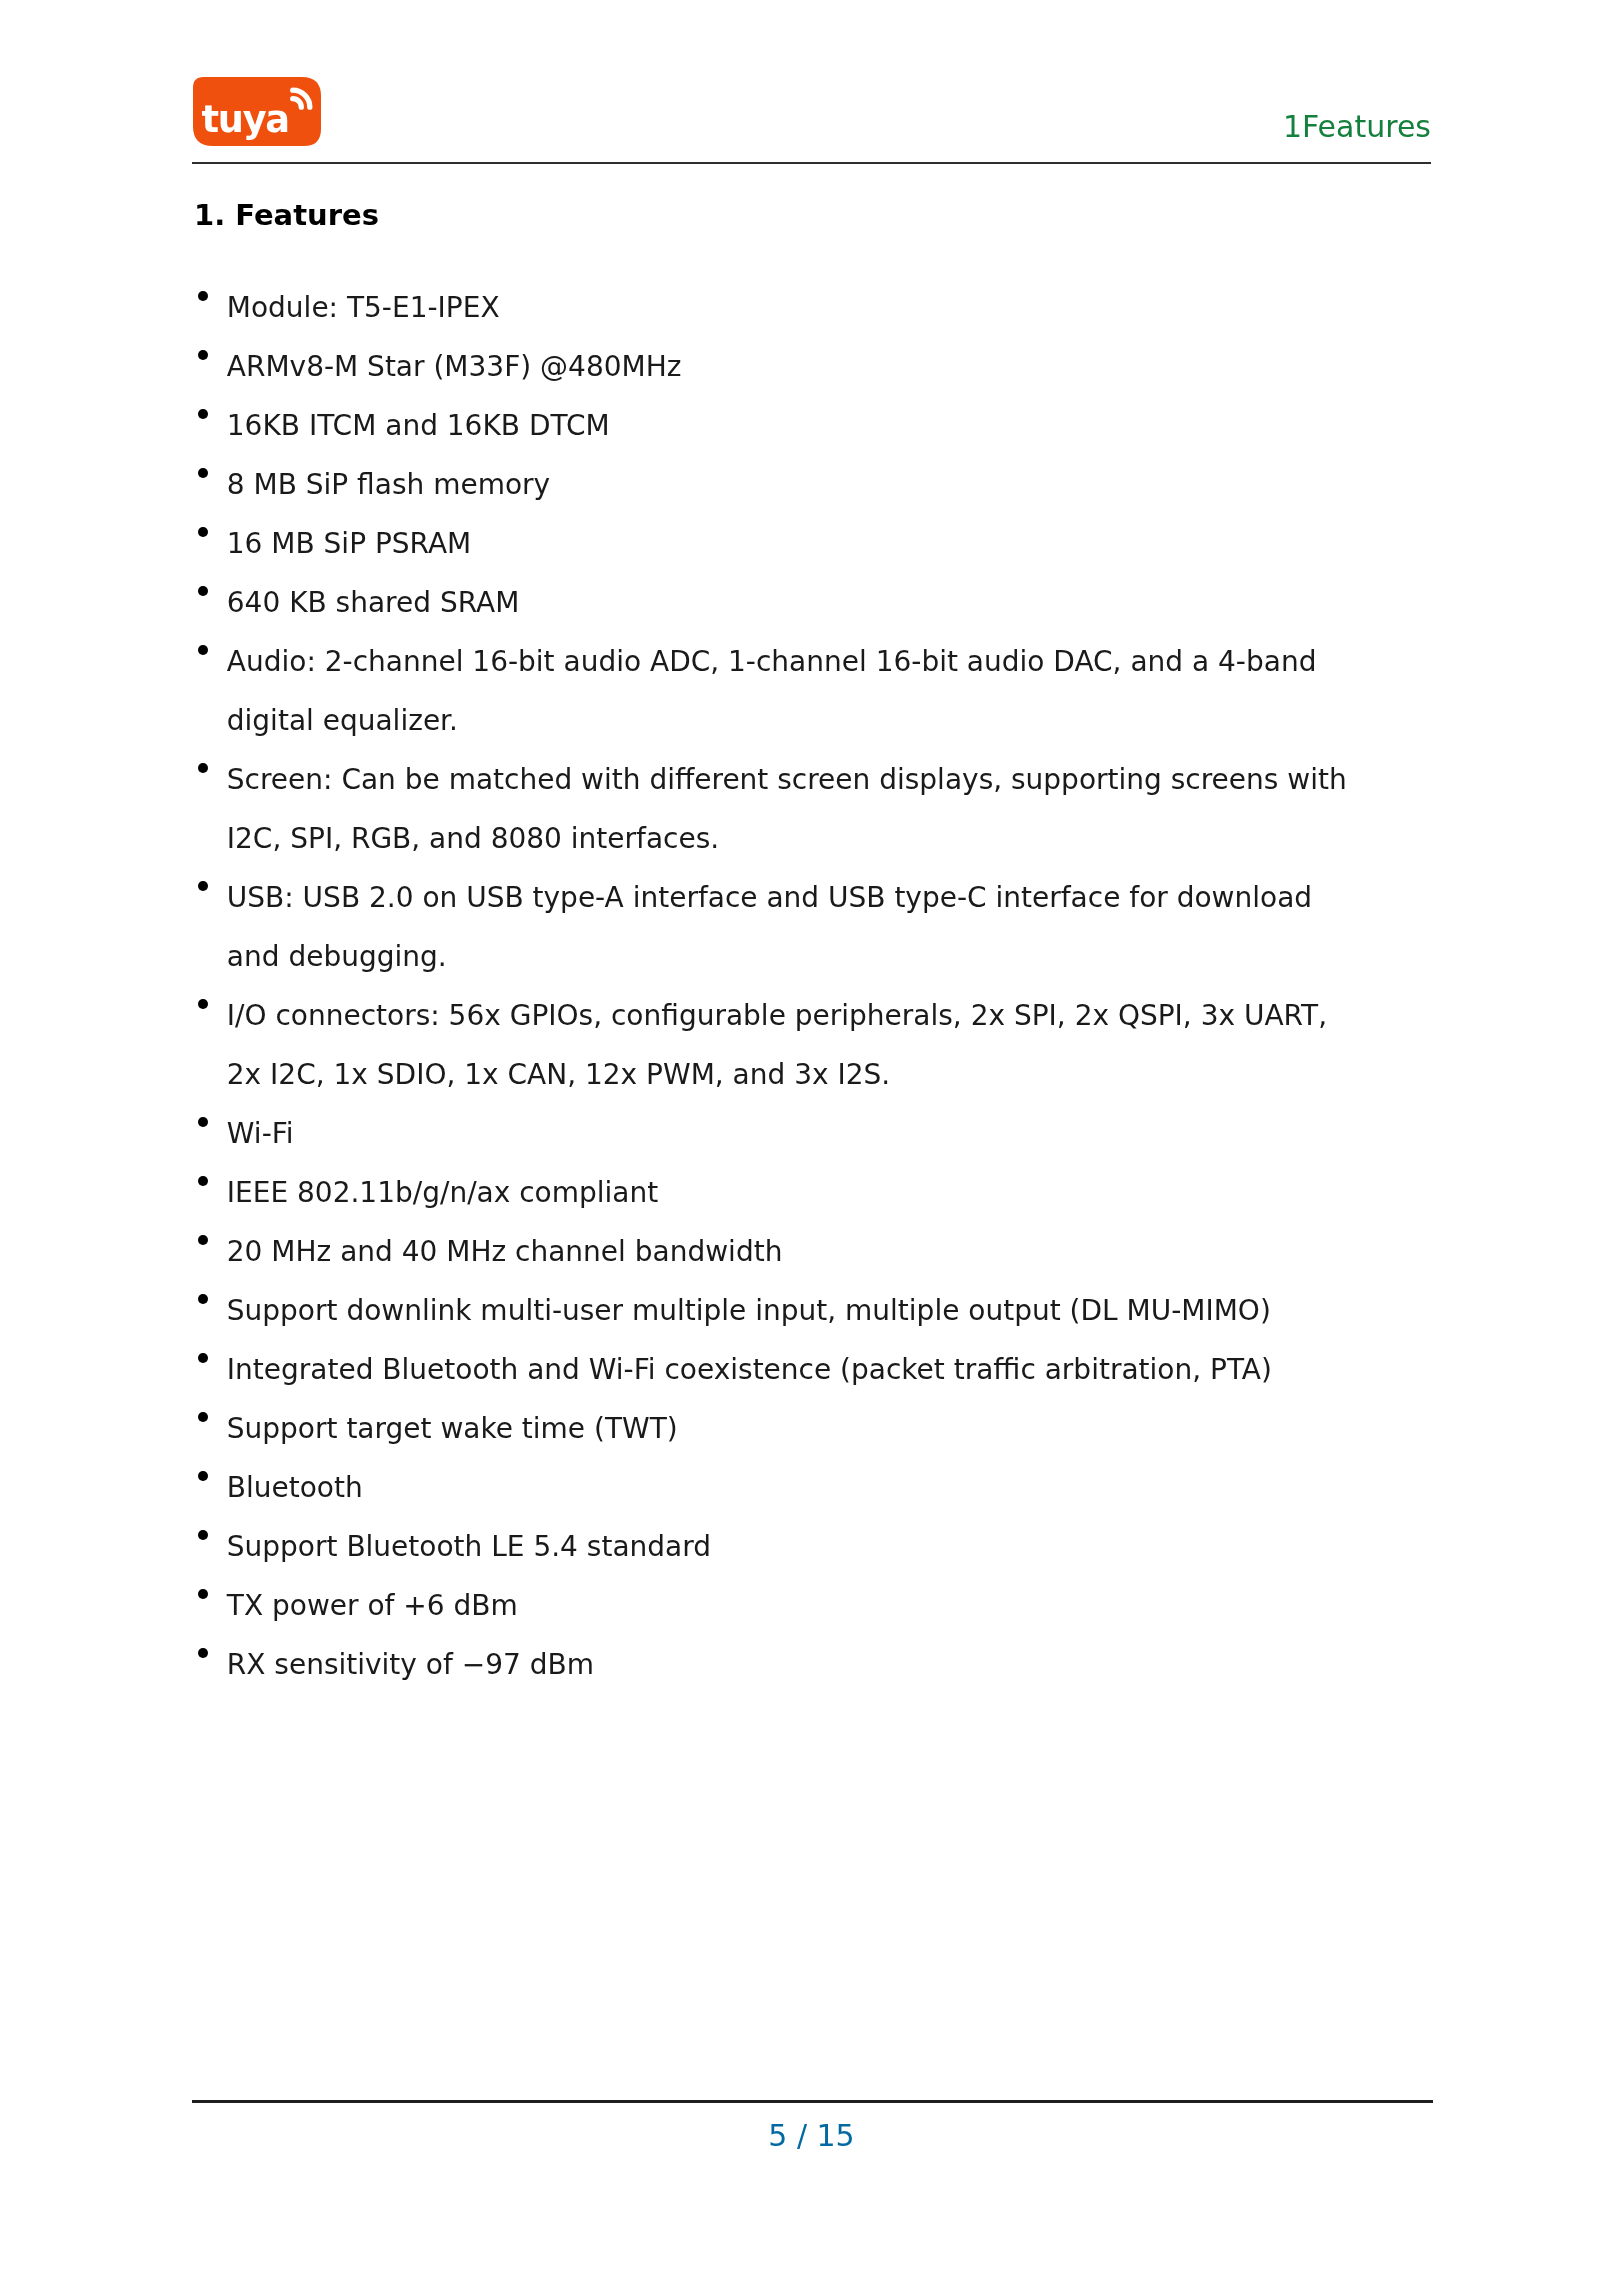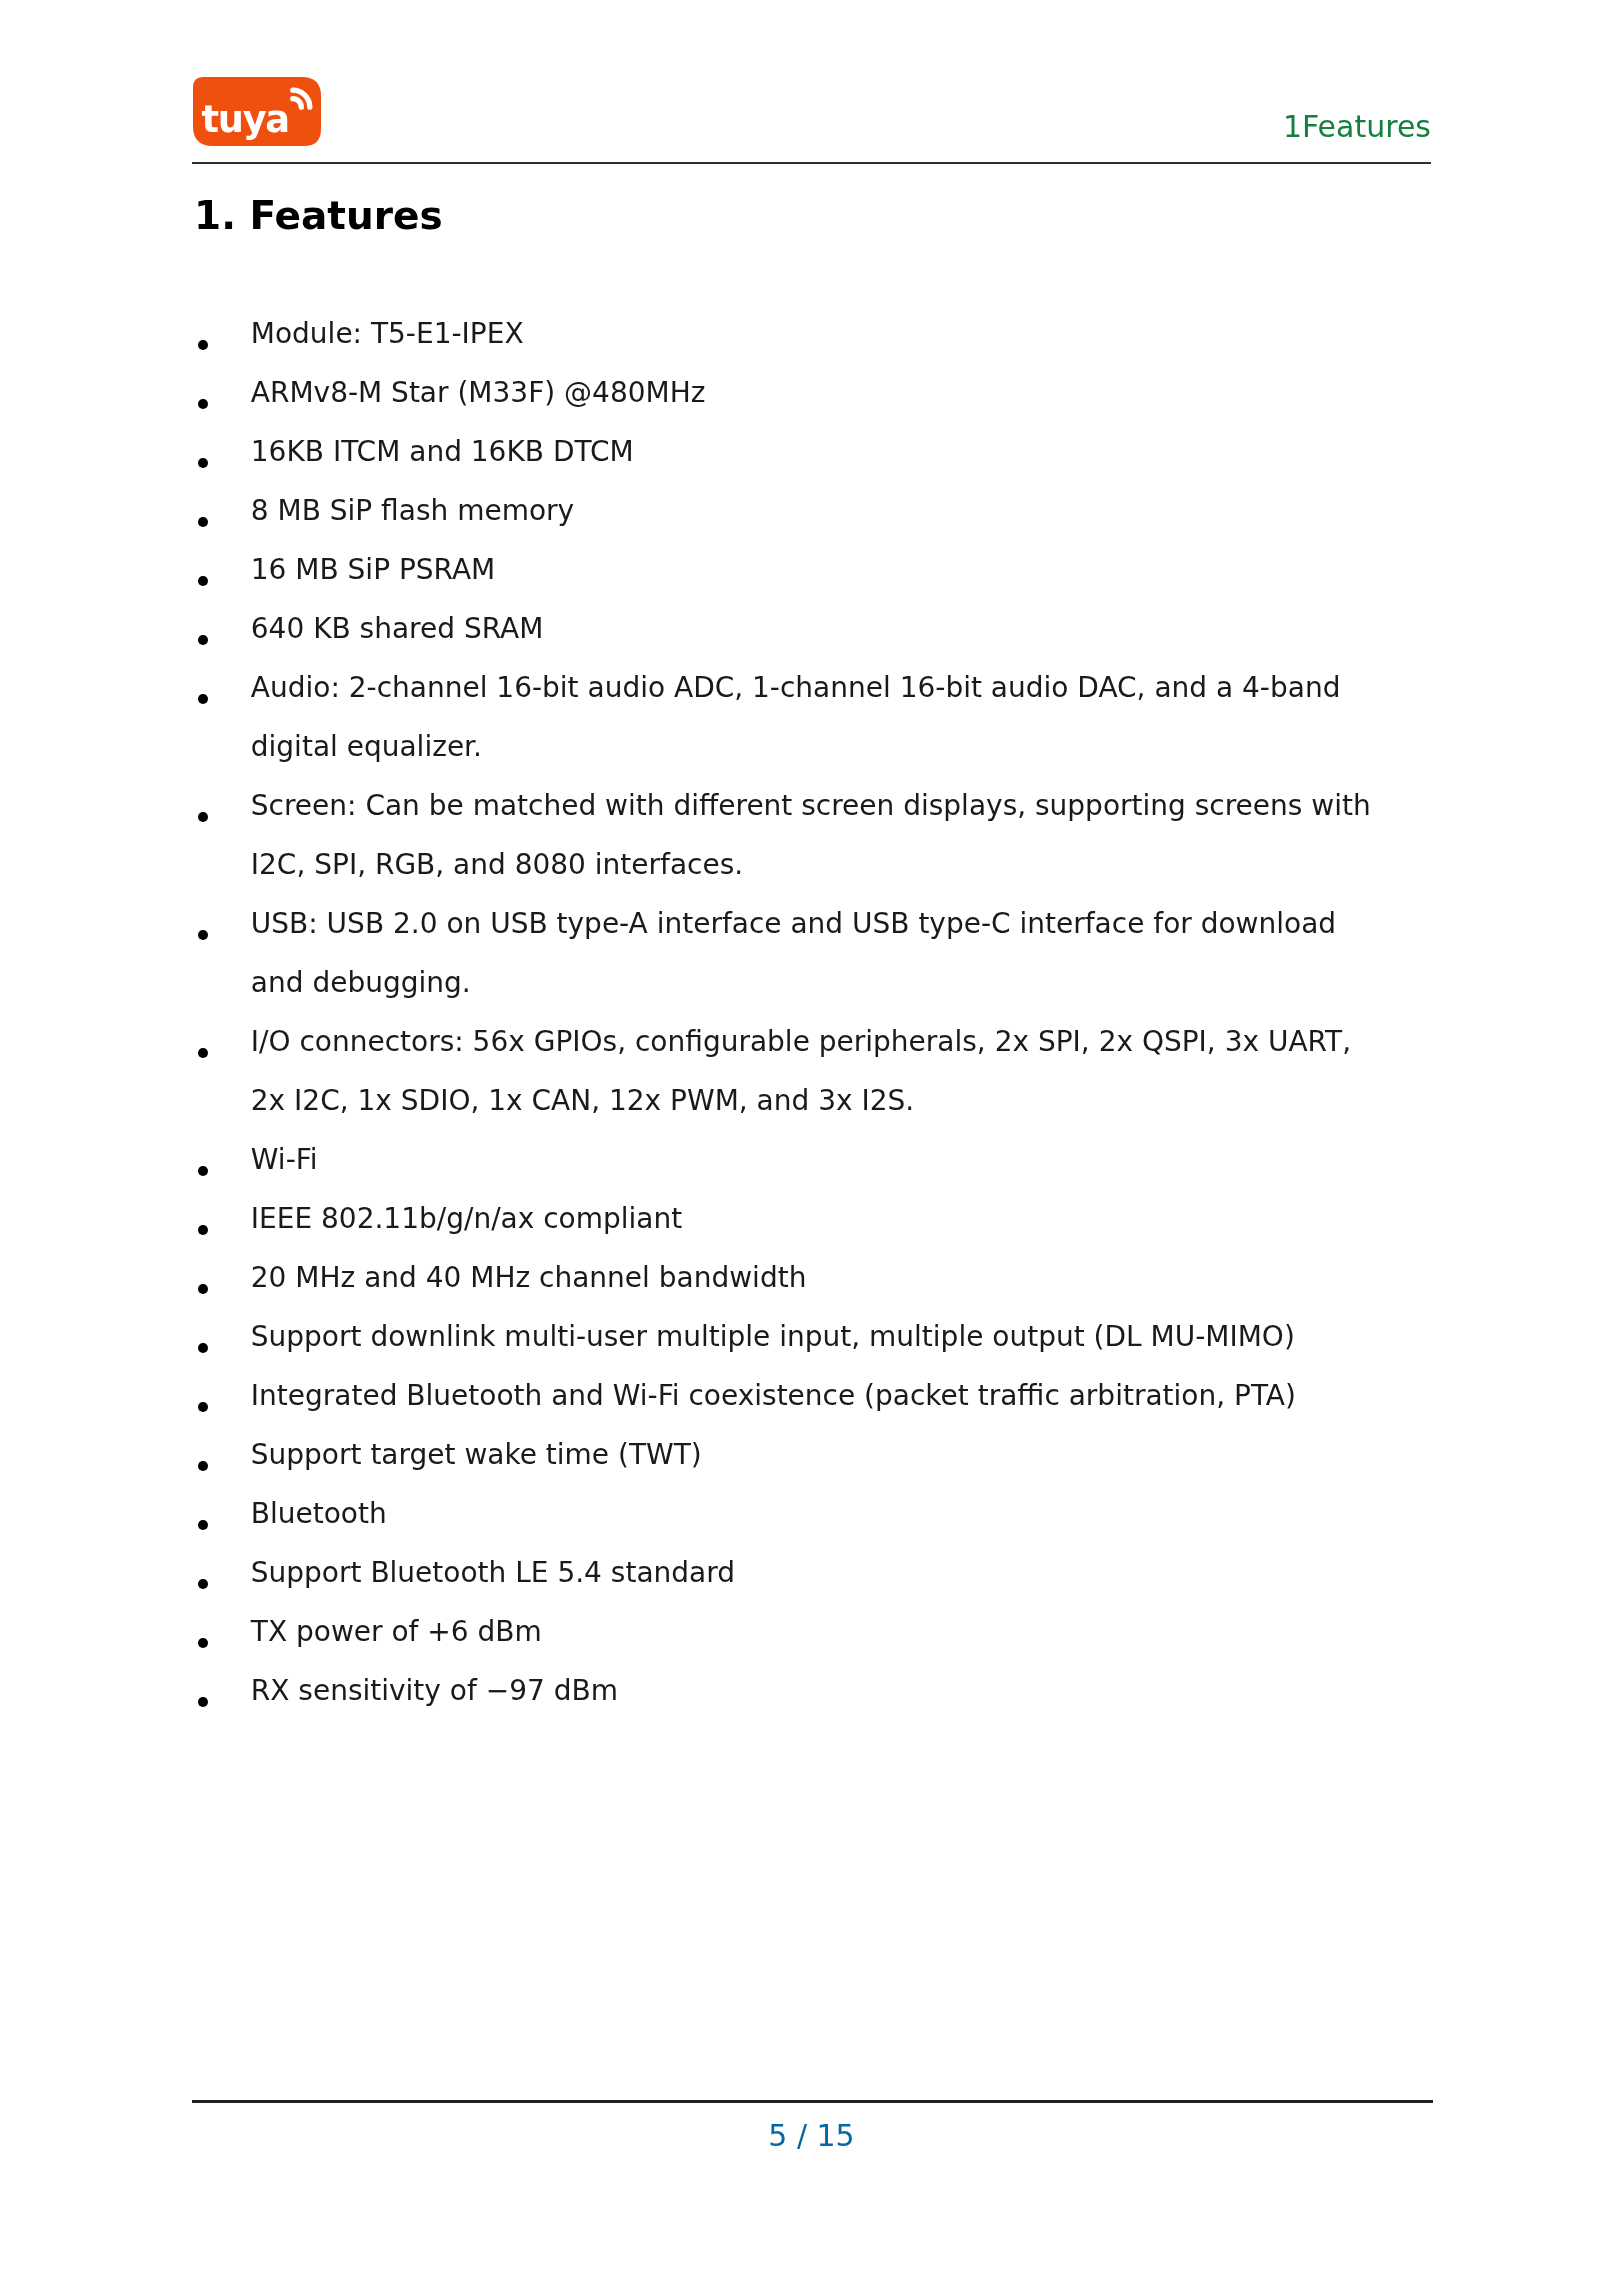--- a/index.html
+++ b/index.html
@@ -33,40 +33,39 @@
     position: absolute;
     left: 192px; top: 162px;
     width: 1239px; height: 2px;
     background: #2e2e2e;
   }
 
   
   .heading {
     position: absolute;
     left: 194px; top: 194px;
-    font-size: 39px; line-height: 43px;
+    font-size: 29px; line-height: 43px;
     font-weight: bold;
     color: #000000;
     white-space: nowrap;
   }
 
   
   .features {
     position: absolute;
     left: 198px; top: 291px;
     width: 1276px;
   }
   .fl {
     display: flex;
-    align-items: flex-end;
+    align-items: flex-start;
     height: 59px;
     font-size: 28px;
     color: #1a1a1a;
     white-space: nowrap;
-    gap: 24px;
   }
   .dot {
     flex: none;
     width: 9.8px; height: 9.8px;
     border-radius: 50%;
     background: #000000;
     margin-right: 19px;
   }
   .dot.nodot { visibility: hidden; }
 

